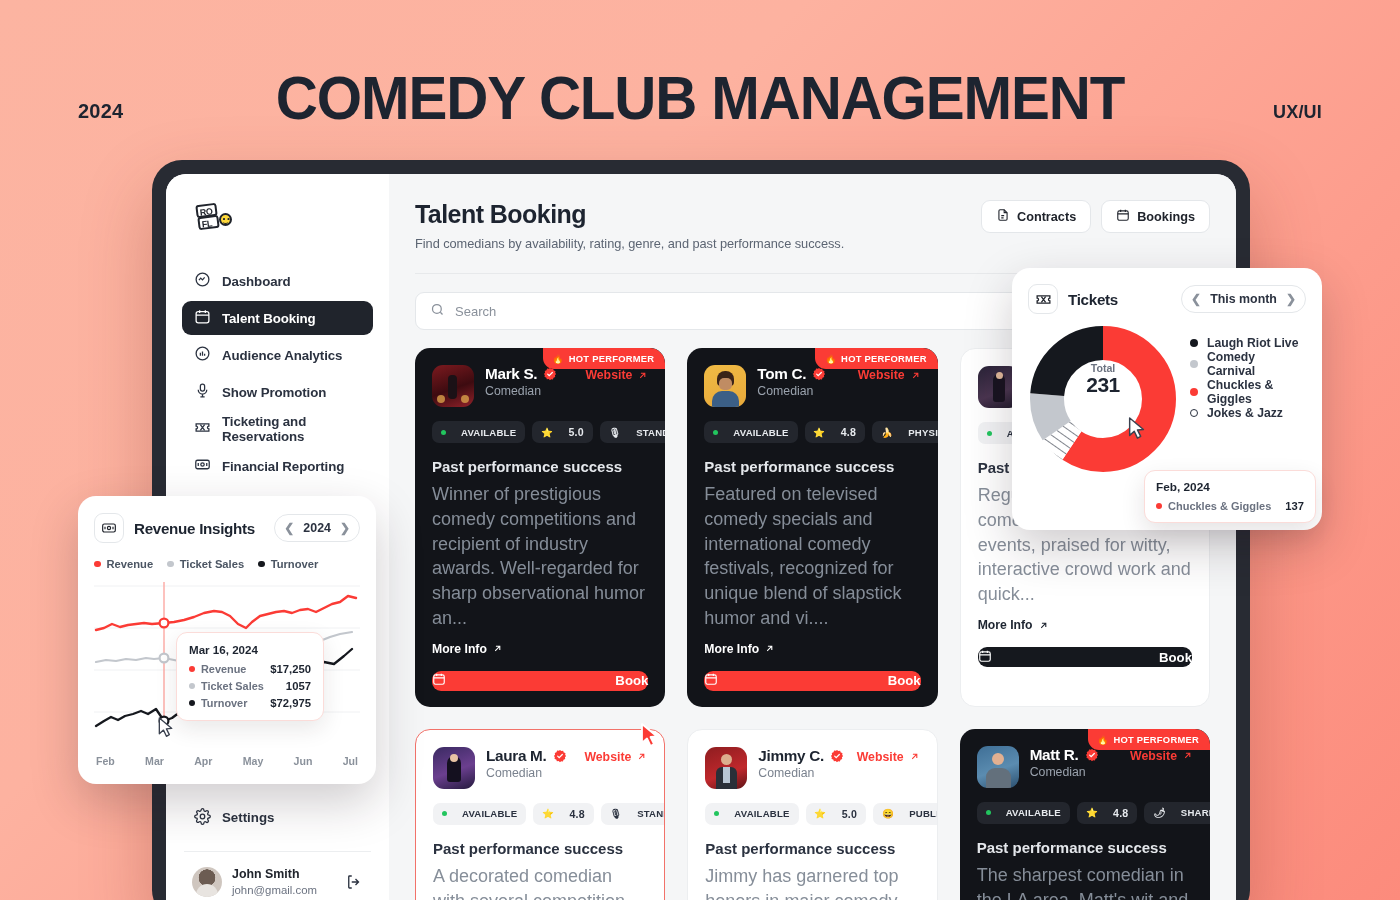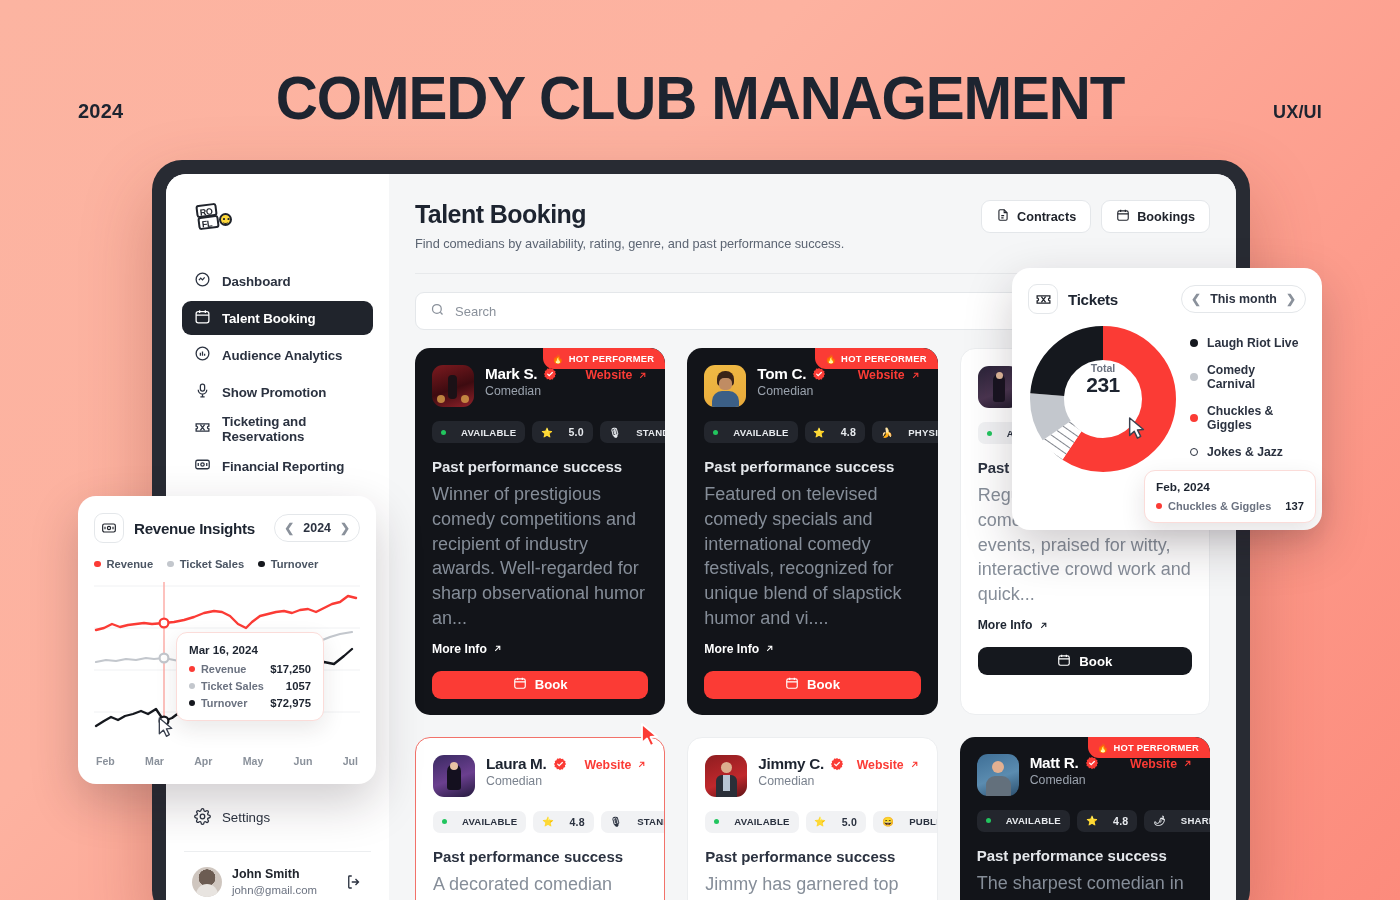--- a/index.html
+++ b/index.html
@@ -94,21 +94,21 @@
     letter-spacing: -.1px;
   }
   .navitem svg { flex: 0 0 17px; }
   .navitem.active { background: #20242c; color: #ffffff; }
   .navitem.active svg { stroke: #ffffff; }
 
   .sidebar-bottom { margin-top: auto; padding-bottom: 0; }
   .settings-row {
     display: flex; align-items: center; gap: 11px;
     height: 34px; padding: 0 12px; cursor: pointer;
-    color: #2b3240; font-size: 13.3px; font-weight: 400;
+    color: #2b3240; font-size: 13.3px; font-weight: 700;
     margin-bottom: 16px;
   }
   .sb-divider { height: 1px; background: #eceef0; margin: 0 2px 14px 2px; }
   .user-row {
     display: flex; align-items: center; gap: 10px; padding: 0 10px 22px 10px;
   }
   .avatar {
     width: 30px; height: 30px; border-radius: 50%; flex: 0 0 30px;
     background: radial-gradient(circle at 50% 36%, #6c5c52 0 34%, #cfc6bf 35% 100%);
     position: relative; overflow: hidden;
@@ -197,22 +197,22 @@
   .card.dark .desc { color: #858d98; }
   .card.light .desc { color: #868e99; }
   .more {
     display: inline-flex; align-items: center; gap: 5px; margin-top: 11px;
     font-size: 12.2px; font-weight: 600; cursor: pointer;
   }
   .card.dark .more { color: #ffffff; }
   .card.light .more { color: #1d2430; }
 
   .book {
-    margin-top: 14px; height: 28px; border-radius: 9px; cursor: pointer;
-    display: flex; align-items: center; justify-content: center; gap: 8px;
+    margin-top: 14px; height: 20px; border-radius: 9px; cursor: pointer;
+    display: flex; align-items: center; justify-content: space-between; gap: 8px;
     font-size: 13.2px; font-weight: 700; color: #fff;
   }
   .book.red { background: #fb3b35; }
   .book.black { background: #15181e; }
 
   
   .fl-revenue {
     position: absolute; left: 78px; top: 496px; width: 298px; height: 288px;
     background: #fff; border-radius: 18px;
     box-shadow: 0 18px 48px rgba(35,25,30,.22);
@@ -254,21 +254,21 @@
   }
   .tk-body { display: flex; margin-top: 12px; }
   .tk-donut { position: relative; width: 146px; height: 146px; flex: 0 0 146px; margin-left: 2px;}
   .tk-center {
     position: absolute; left: 50%; top: 50%; transform: translate(-50%,-50%);
     width: 74px; height: 74px; background: #fff; border-radius: 50%;
     display: flex; flex-direction: column; align-items: center; 
   }
   .tk-center .lbl { font-size: 10.6px; color: #6b7280; font-weight: 600; }
   .tk-center .val { font-size: 21px; font-weight: 800; color: #1d2430; letter-spacing: -.5px; margin-top: -1px;}
-  .tk-legend { margin-left: 14px; padding-top: 10px; display: flex; flex-direction: column; gap: 13px; }
+  .tk-legend { margin-left: 14px; padding-top: 10px; display: flex; flex-direction: column; }
   .tkl { display: flex; align-items: center; gap: 9px; font-size: 12.2px; color: #2b3240; font-weight: 600; }
   .tkl i { width: 8px; height: 8px; border-radius: 50%; display: inline-block; flex: 0 0 8px;}
   .tkl i.hollow { background: #fff; border: 1.4px solid #2b3240; }
   .tk-tip {
     position: absolute; left: 132px; top: 202px; width: 172px;
     background: #fff; border: 1px solid #fbdcd9; border-radius: 11px;
     padding: 9px 11px 10px 11px; box-shadow: 0 10px 24px rgba(40,25,30,.12);
     z-index: 3;
   }
   .tk-tip .d { font-size: 11.8px; font-weight: 700; color: #1d2430; }

